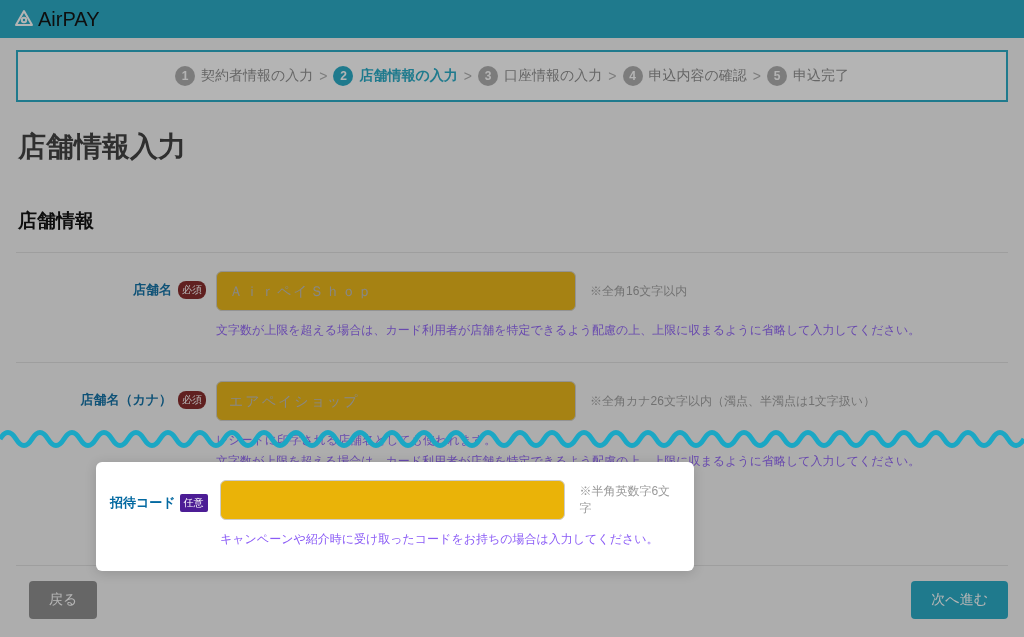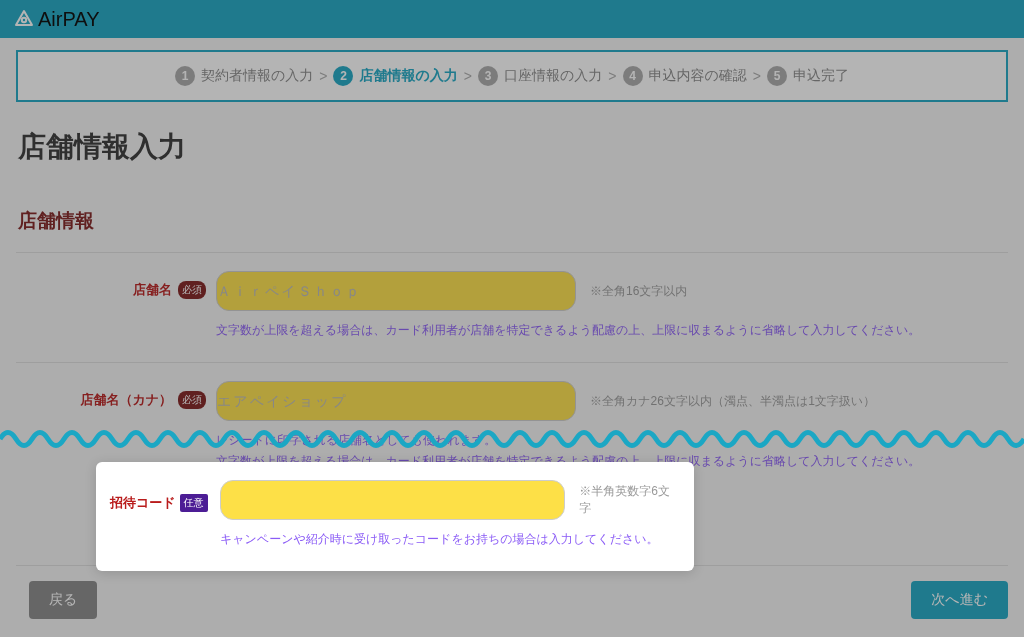--- a/index.html
+++ b/index.html
@@ -14,33 +14,33 @@
 .page { padding: 12px 16px 0 16px; position: relative; }
 
 .stepper-box { border: 2px solid #1ba7c4; background: #fff; padding: 14px 10px; display: flex; justify-content: center; align-items: center; gap: 6px; font-size: 14px; }
 .step { display: inline-flex; align-items: center; gap: 6px; color: #888; }
 .step.active { color: #1ba7c4; font-weight: 600; }
 .step-num { width: 20px; height: 20px; border-radius: 50%; background: #aaa; color: #fff; display: inline-flex; align-items: center; justify-content: center; font-size: 12px; font-weight: bold; }
 .step.active .step-num { background: #1ba7c4; }
 .step-sep { color: #aaa; }
 
 .page-title { font-size: 28px; font-weight: 600; color: #333; margin: 26px 0 0 2px; }
-.section-title { font-size: 19px; font-weight: 600; color: #7f1d1d; margin: 42px 0 0 2px; }
+.section-title { font-size: 19px; font-weight: 600; color: #000000; margin: 42px 0 0 2px; }
 
 .divider { height: 1px; background: #ddd; margin-top: 18px; }
 
 .field-row { display: flex; align-items: flex-start; padding: 18px 0 0 0; position: relative; }
 .field-label-col { width: 200px; display: flex; justify-content: flex-end; align-items: center; gap: 6px; padding-top: 10px; padding-right: 10px; }
-.field-label { font-size: 13px; color: #b91c1c; font-weight: 600; }
+.field-label { font-size: 13px; color: #0369a1; font-weight: 600; }
 .badge { font-size: 10px; color: #fff; padding: 2px 4px; border-radius: 2px; }
 .badge.req { background: #7f1d1d; border-radius: 8px; }
 .badge.opt { background: #4c1d95; color: #fff; }
 .field-input-col { flex: 1; }
 .input-line { display: flex; align-items: center; gap: 14px; }
-.text-input { width: 360px; height: 40px; border: 1px solid #ccc; border-radius: 13px; padding: 0 0; font-size: 14px; color: #333; background: #fde047; }
+.text-input { width: 360px; height: 40px; border: 1px solid #ccc; border-radius: 6px; padding: 0 12px; font-size: 14px; color: #333; background: #eab308; }
 .text-input::placeholder { color: #bbb; letter-spacing: 2px; }
 .note-right { color: #999; font-size: 12px; }
 .help-text { color: #8b5cf6; font-size: 12px; margin-top: 10px; line-height: 1.6; }
 
 .wave-strip { position: absolute; left: 0; right: 0; top: 424px; height: 30px; z-index: 20; }
 .wave-strip svg { width: 100%; height: 100%; display: block; }
 
 .highlight-card { position: absolute; left: 96px; top: 462px; width: 598px; background: #fff; border-radius: 6px; box-shadow: 0 2px 12px rgba(0,0,0,0.15); padding: 14px 14px 22px 14px; z-index: 30; }
 .highlight-card .field-row { padding-top: 4px; }
 .highlight-card .field-label-col { width: 110px; padding-top: 14px; justify-content: flex-start; padding-right: 6px; gap: 4px; }

